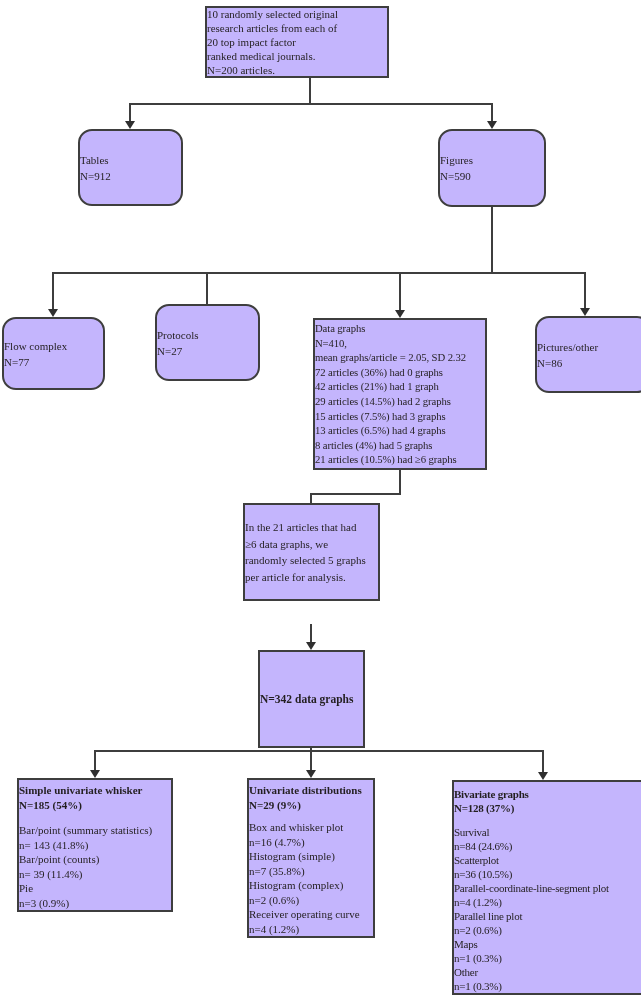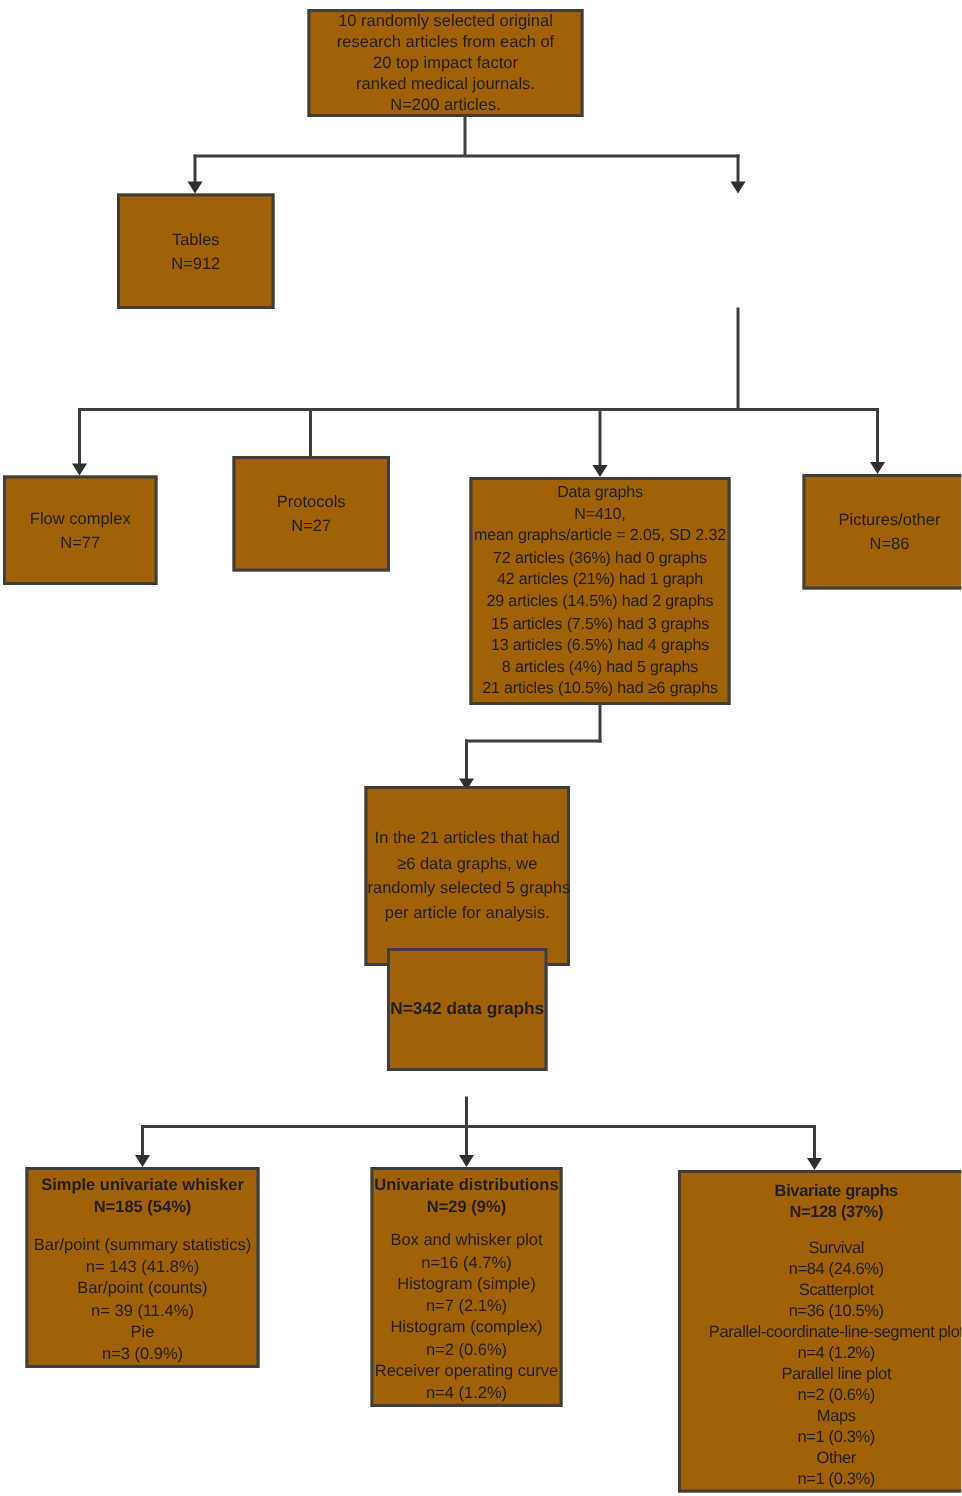--- a/index.html
+++ b/index.html
@@ -8,30 +8,30 @@
     width:641px;height:997px;
     background:#ffffff;
     font-family:"Liberation Sans","DejaVu Sans",sans-serif;
     color:#231f20;
     overflow:hidden;
   }
   .box{
     position:absolute;
     box-sizing:border-box;
     border:2px solid #3e3e3e;
-    background:#a16207;
+    background:#c4b5fd;
     display:flex;flex-direction:column;justify-content:center;
-    text-align:center;
     font-size:11px;
+    font-family:Liberation Serif, serif;
   }
   .ln{display:block;white-space:nowrap;}
   .bold{font-weight:700;}
   .gap{height:14px;}
   .b-source{line-height:14px;}
-  .b-two{line-height:16px;}
+  .b-two{line-height:16px;border-radius:14px;}
   .b-dg{line-height:14.6px;font-size:10.7px;letter-spacing:-0.1px;}
   .b-sel{line-height:16.5px;}
   .b-total{font-size:11.5px;font-weight:700;}
   .b-branch{justify-content:flex-start;padding-top:3px;line-height:14.5px;}
   .b-bivar{line-height:14px;letter-spacing:-0.25px;padding-top:5px;}
   .vline{position:absolute;width:2px;background:#3e3e3e;}
   .hline{position:absolute;height:2px;background:#3e3e3e;}
   .arrow{
     position:absolute;width:0;height:0;
     border-left:5px solid transparent;
@@ -85,20 +85,24 @@
     <span class="ln">20 top impact factor</span>
     <span class="ln">ranked medical journals.</span>
     <span class="ln">N=200 articles.</span>
   </div>
 
   <div class="box b-two" style="left:78px;top:129px;width:105px;height:77px">
     <span class="ln">Tables</span>
     <span class="ln">N=912</span>
   </div>
 
+  <div class="box b-two" style="left:438px;top:129px;width:108px;height:78px">
+    <span class="ln">Figures</span>
+    <span class="ln">N=590</span>
+  </div>
 
   <div class="box b-two" style="left:2px;top:317px;width:103px;height:73px">
     <span class="ln">Flow complex</span>
     <span class="ln">N=77</span>
   </div>
 
   <div class="box b-two" style="left:155px;top:304px;width:105px;height:77px">
     <span class="ln">Protocols</span>
     <span class="ln">N=27</span>
   </div>
@@ -114,28 +118,28 @@
     <span class="ln">13 articles (6.5%) had 4 graphs</span>
     <span class="ln">8 articles (4%) had 5 graphs</span>
     <span class="ln">21 articles (10.5%) had ≥6 graphs</span>
   </div>
 
   <div class="box b-two" style="left:535px;top:316px;width:116px;height:77px">
     <span class="ln">Pictures/other</span>
     <span class="ln">N=86</span>
   </div>
 
-  <div class="box b-sel" style="left:243px;top:524px;width:137px;height:120px">
+  <div class="box b-sel" style="left:243px;top:503px;width:137px;height:98px">
     <span class="ln">In the 21 articles that had</span>
     <span class="ln">≥6 data graphs, we</span>
     <span class="ln">randomly selected 5 graphs</span>
     <span class="ln">per article for analysis.</span>
   </div>
 
-  <div class="box b-total" style="left:258px;top:632px;width:107px;height:82px">
+  <div class="box b-total" style="left:258px;top:650px;width:107px;height:98px">
     <span class="ln">N=342 data graphs</span>
   </div>
 
   <div class="box b-branch" style="left:17px;top:778px;width:156px;height:134px">
     <span class="ln bold">Simple univariate whisker</span>
     <span class="ln bold">N=185 (54%)</span>
     <span class="gap"></span>
     <span class="ln">Bar/point (summary statistics)</span>
     <span class="ln">n= 143 (41.8%)</span>
     <span class="ln">Bar/point (counts)</span>
@@ -144,21 +148,21 @@
     <span class="ln">n=3 (0.9%)</span>
   </div>
 
   <div class="box b-branch" style="left:247px;top:778px;width:128px;height:160px">
     <span class="ln bold">Univariate distributions</span>
     <span class="ln bold">N=29 (9%)</span>
     <span class="gap"></span>
     <span class="ln">Box and whisker plot</span>
     <span class="ln">n=16 (4.7%)</span>
     <span class="ln">Histogram (simple)</span>
-    <span class="ln">n=7 (2.1%)</span>
+    <span class="ln">n=7 (35.8%)</span>
     <span class="ln">Histogram (complex)</span>
     <span class="ln">n=2 (0.6%)</span>
     <span class="ln">Receiver operating curve</span>
     <span class="ln">n=4 (1.2%)</span>
   </div>
 
   <div class="box b-branch b-bivar" style="left:452px;top:780px;width:211px;height:215px">
     <span class="ln bold">Bivariate graphs</span>
     <span class="ln bold">N=128 (37%)</span>
     <span class="gap"></span>

